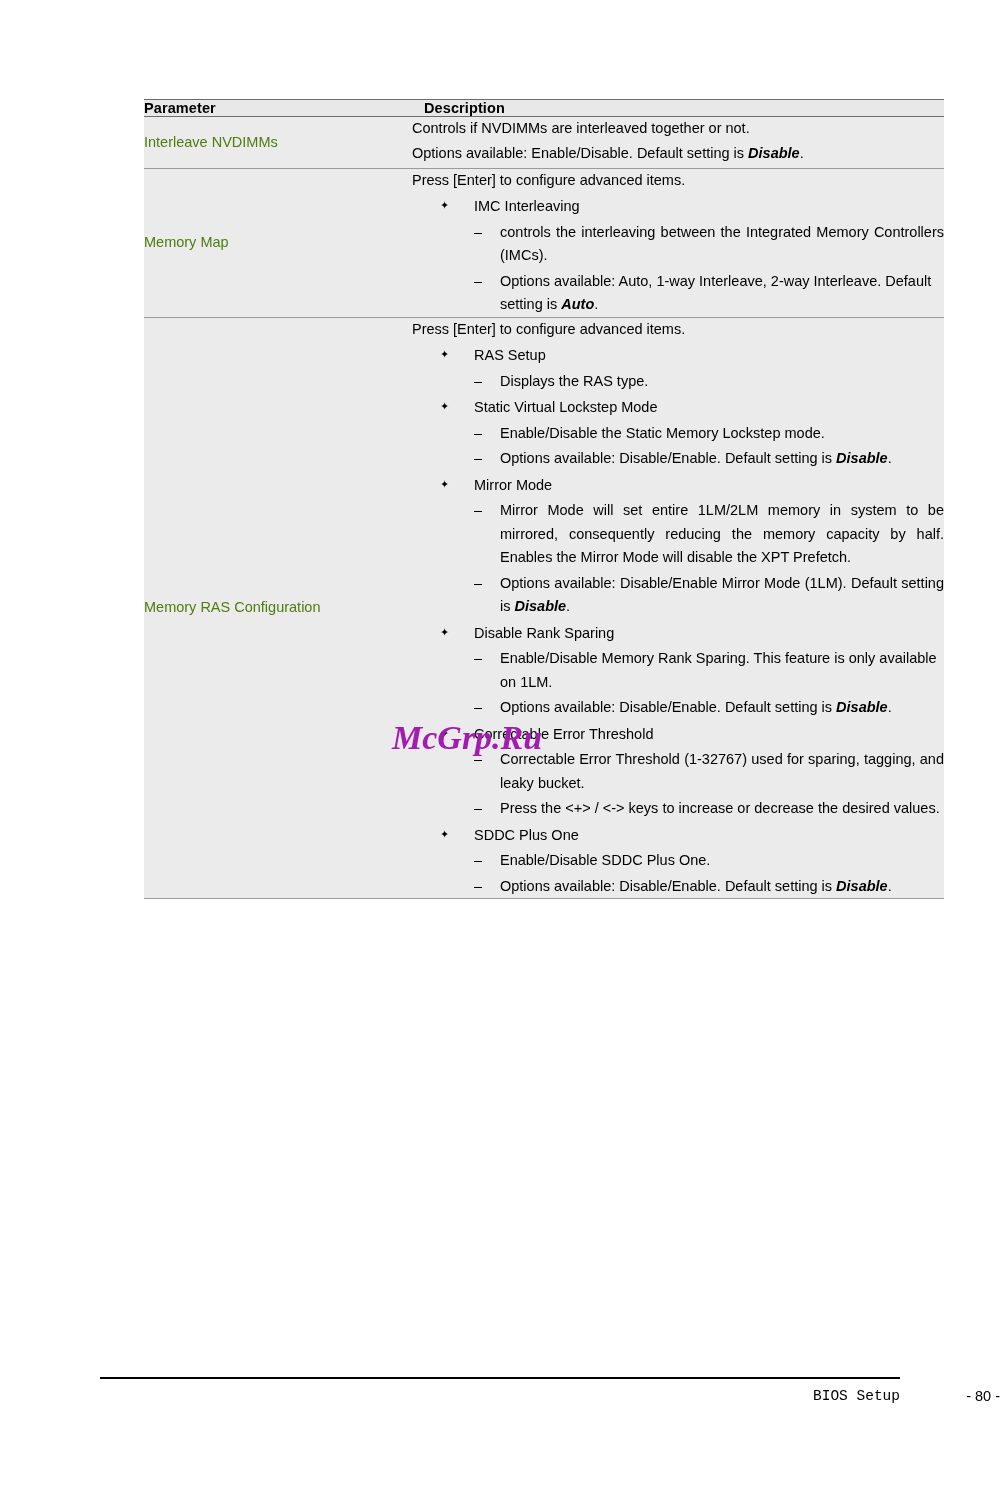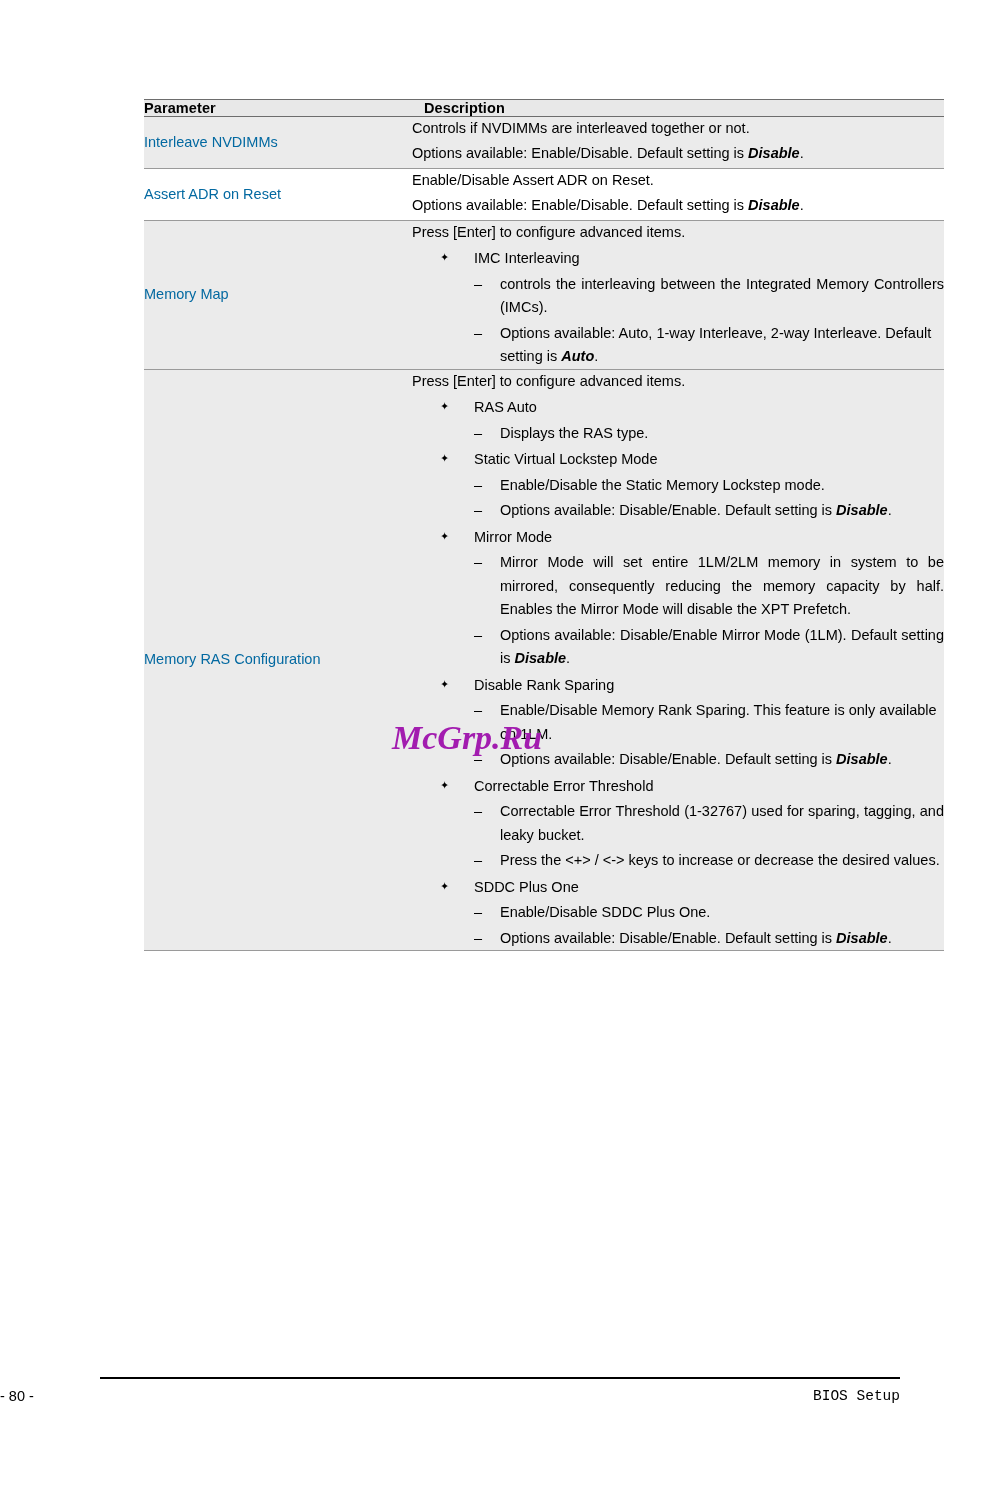--- a/index.html
+++ b/index.html
@@ -54,21 +54,21 @@
   .row td {
     border-bottom: 1px solid #9a9a9a;
     font-size: 14.5px;
     line-height: 1.62;
   }
   .row.shaded td { background: #ebebeb; }
   .row.plain td { background: #ffffff; }
 
   td.param {
     padding: 13px 8px 13px 6px;
-    color: #0369a1;
+    color: #4d7c0f;
   }
   td.desc {
     padding: 11px 8px 12px 12px;
   }
   td.param.mid { vertical-align: middle; }
 
   .desc p {
     margin: 0 0 2px 0;
   }
   b { font-weight: bold; font-style: italic; }
@@ -118,21 +118,21 @@
     top: 1377px;
     width: 800px;
     height: 0;
     border-top: 2px solid #000;
   }
   .footer-page {
     position: absolute;
     left: 0;
     top: 1388px;
     width: 1000px;
-    text-align: left;
+    text-align: right;
     font-size: 14.5px;
   }
   .footer-right {
     position: absolute;
     right: 100px;
     top: 1388px;
     font-size: 14.5px;
     font-family: Liberation Mono, monospace;
   }
 
@@ -169,27 +169,20 @@
         </tr>
 
         <tr class="row shaded">
           <td class="param mid">Interleave NVDIMMs</td>
           <td class="desc">
             <p>Controls if NVDIMMs are interleaved together or not.</p>
             <p><span>Options available: Enable/Disable. Default setting is </span><b>Disable</b>.</p>
           </td>
         </tr>
 
-        <tr class="row plain">
-          <td class="param mid">Assert ADR on Reset</td>
-          <td class="desc">
-            <p>Enable/Disable Assert ADR on Reset.</p>
-            <p><span>Options available: Enable/Disable. Default setting is </span><b>Disable</b>.</p>
-          </td>
-        </tr>
 
 
 
         <tr class="row shaded">
           <td class="param mid">Memory Map</td>
           <td class="desc">
             <p>Press [Enter] to configure advanced items.</p>
             <ul class="lvl1">
               <li>
                 <span class="bullet">✦</span>
@@ -210,21 +203,21 @@
         </tr>
 
         <tr class="row shaded">
           <td class="param mid">Memory RAS Configuration</td>
           <td class="desc">
             <p>Press [Enter] to configure advanced items.</p>
             <ul class="lvl1">
 
               <li>
                 <span class="bullet">✦</span>
-                <span>RAS Auto</span>
+                <span>RAS Setup</span>
                 <ul class="lvl2">
                   <li>
                     <span class="dash">–</span>
                     <span class="txt">Displays the RAS type.</span>
                   </li>
                 </ul>
               </li>
 
               <li>
                 <span class="bullet">✦</span>

